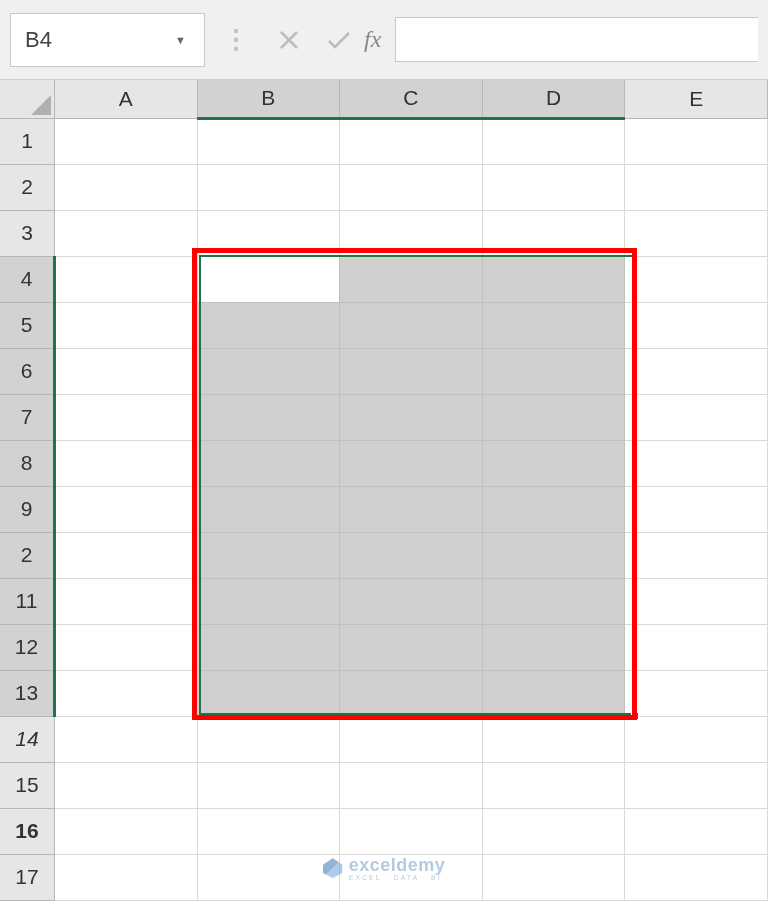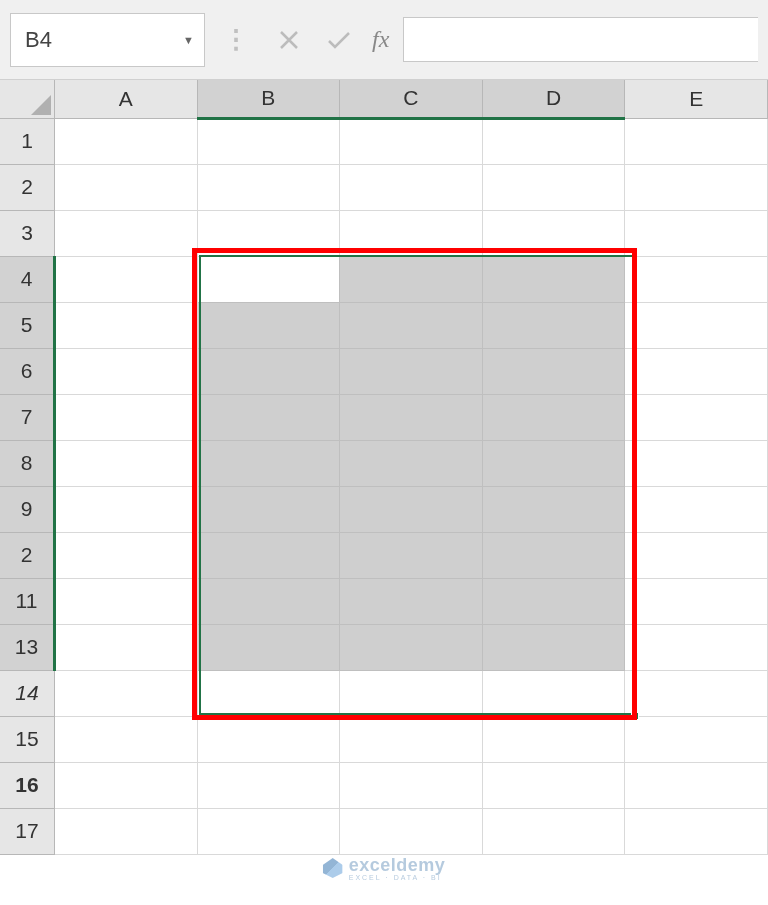--- a/index.html
+++ b/index.html
@@ -21,21 +21,21 @@
     border-bottom: 1px solid #d0d0d0;
   }
   .name-box {
     width: 195px;
     height: 54px;
     background: #ffffff;
     border: 1px solid #c8c8c8;
     display: flex;
     align-items: center;
     justify-content: space-between;
-    padding: 0 10px 0 14px;
+    padding: 0 18px 0 14px;
     font-size: 22px;
     color: #444;
   }
   .name-box .dd {
     font-size: 11px;
     color: #666;
   }
   .fb-sep {
     color: #c0c0c0;
     font-size: 26px;
@@ -50,21 +50,21 @@
     align-items: center;
     justify-content: center;
     color: #bcbcbc;
   }
   .fb-btn svg { display: block; }
   .fx-label {
     font-family: "Times New Roman", serif;
     font-style: italic;
     font-size: 24px;
     color: #888;
-    margin: 0 8px 0 8px;
+    margin: 0 8px 0 0;
   }
   .formula-input {
     flex: 1;
     height: 45px;
     background: #ffffff;
     border: 1px solid #c8c8c8;
     border-right: none;
     padding: 0 10px;
     font-size: 20px;
     color: #333;
@@ -317,20 +317,28 @@
         </tr>
         <tr class="row-h-tall">
           <th class="row-h sel" style="height: 46px;">11</th>
           <td class="cell"></td>
           <td class="cell selrange"></td>
           <td class="cell selrange"></td>
           <td class="cell selrange"></td>
           <td class="cell"></td>
         </tr>
         <tr class="row-h-tall">
+          <th class="row-h sel" style="height: 46px;">12</th>
+          <td class="cell"></td>
+          <td class="cell selrange"></td>
+          <td class="cell selrange"></td>
+          <td class="cell selrange"></td>
+          <td class="cell"></td>
+        </tr>
+        <tr class="row-h-tall">
           <th class="row-h sel" style="height: 46px;">13</th>
           <td class="cell"></td>
           <td class="cell selrange"></td>
           <td class="cell selrange"></td>
           <td class="cell selrange"></td>
           <td class="cell"></td>
         </tr>
         <tr class="row-h-tall">
           <th class="row-h" style="height: 46px; font-style: italic;">14</th>
           <td class="cell"></td>

